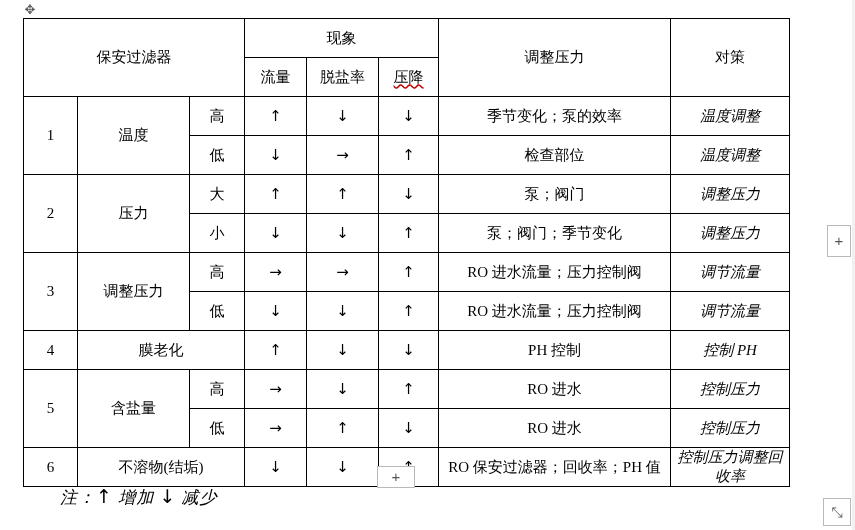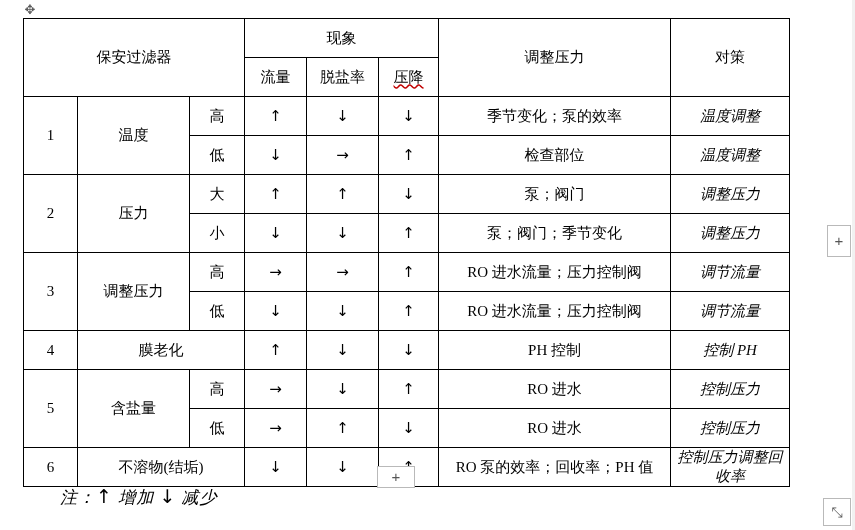--- a/index.html
+++ b/index.html
@@ -252,21 +252,21 @@
       <td class="cell-check">RO 进水</td>
       <td class="cell-action">控制压力</td>
     </tr>
 
     <tr>
       <td class="cell-idx">6</td>
       <td class="cell-cause" colspan="2">不溶物(结垢)</td>
       <td class="arrow">↓</td>
       <td class="arrow">↓</td>
       <td class="arrow">↑</td>
-      <td class="cell-check">RO 泵的效率；回收率；PH 值</td>
+      <td class="cell-check">RO 保安过滤器；回收率；PH 值</td>
       <td class="cell-action">控制压力调整回收率</td>
     </tr>
   </tbody>
 </table>
 
 <div id="footnote">
   <span>注：</span><span class="ar">↑</span>
   <span>增加</span>
   <span class="ar">↓</span>
   <span>减少</span>

